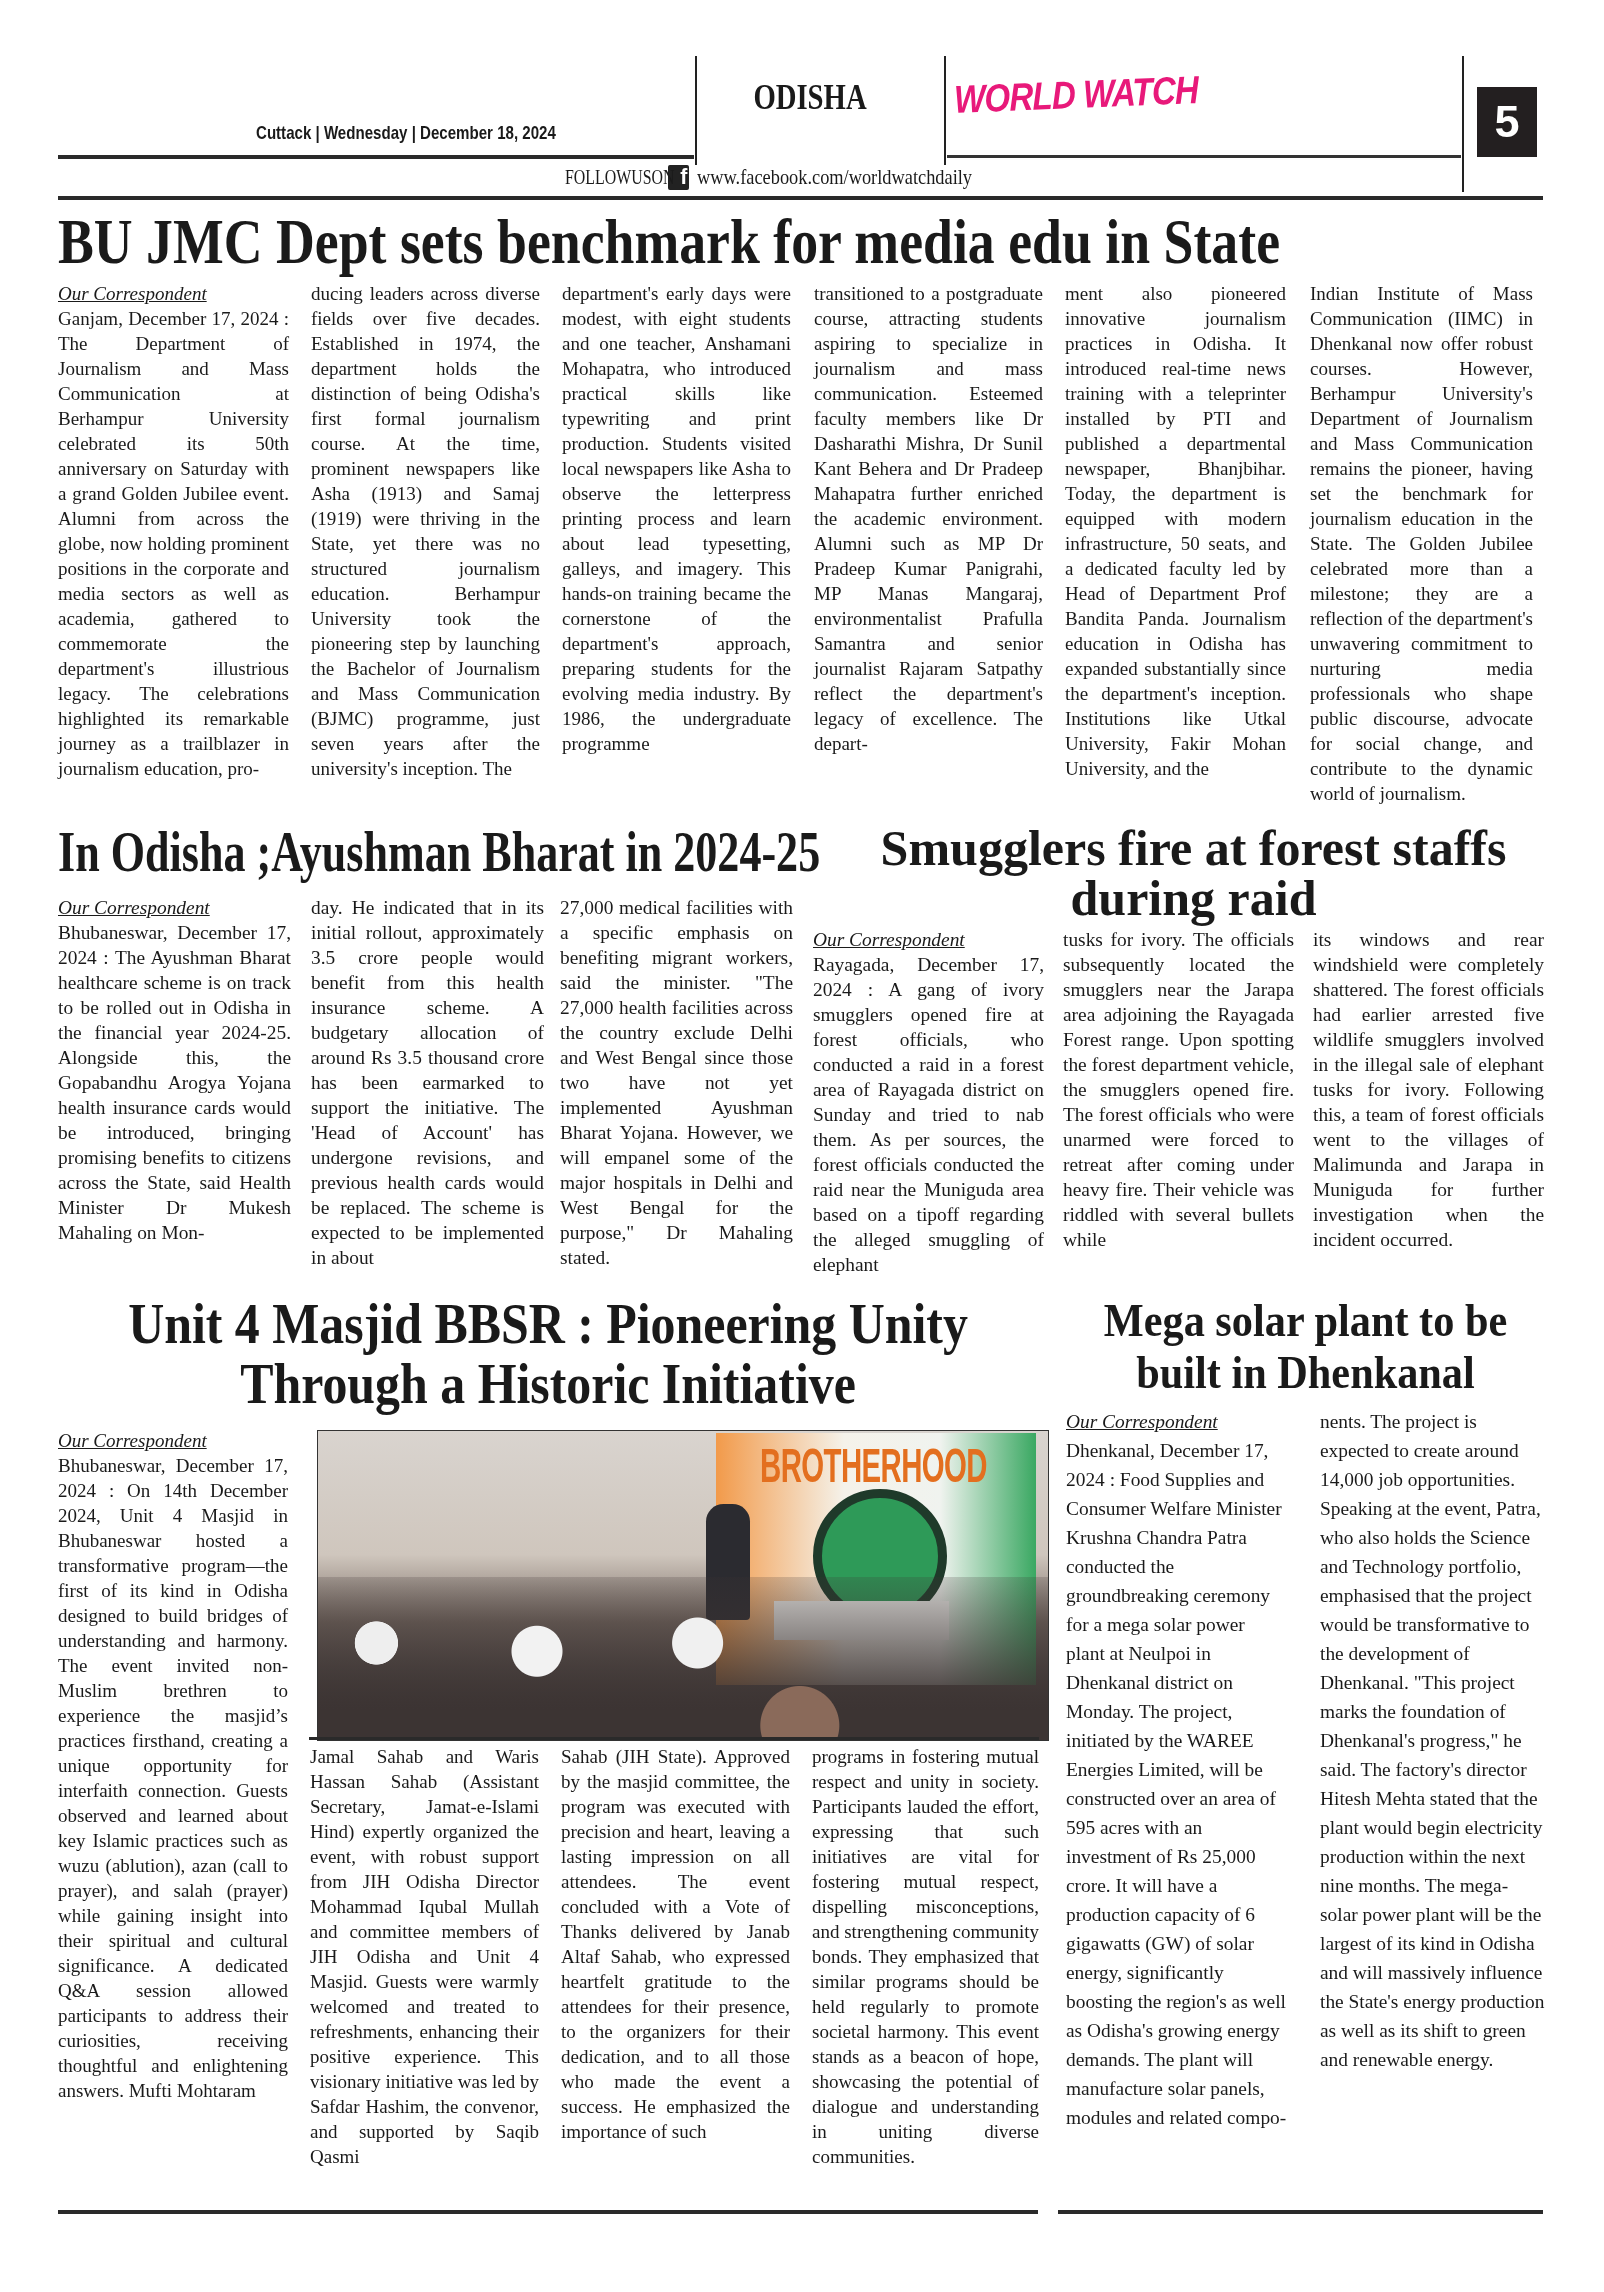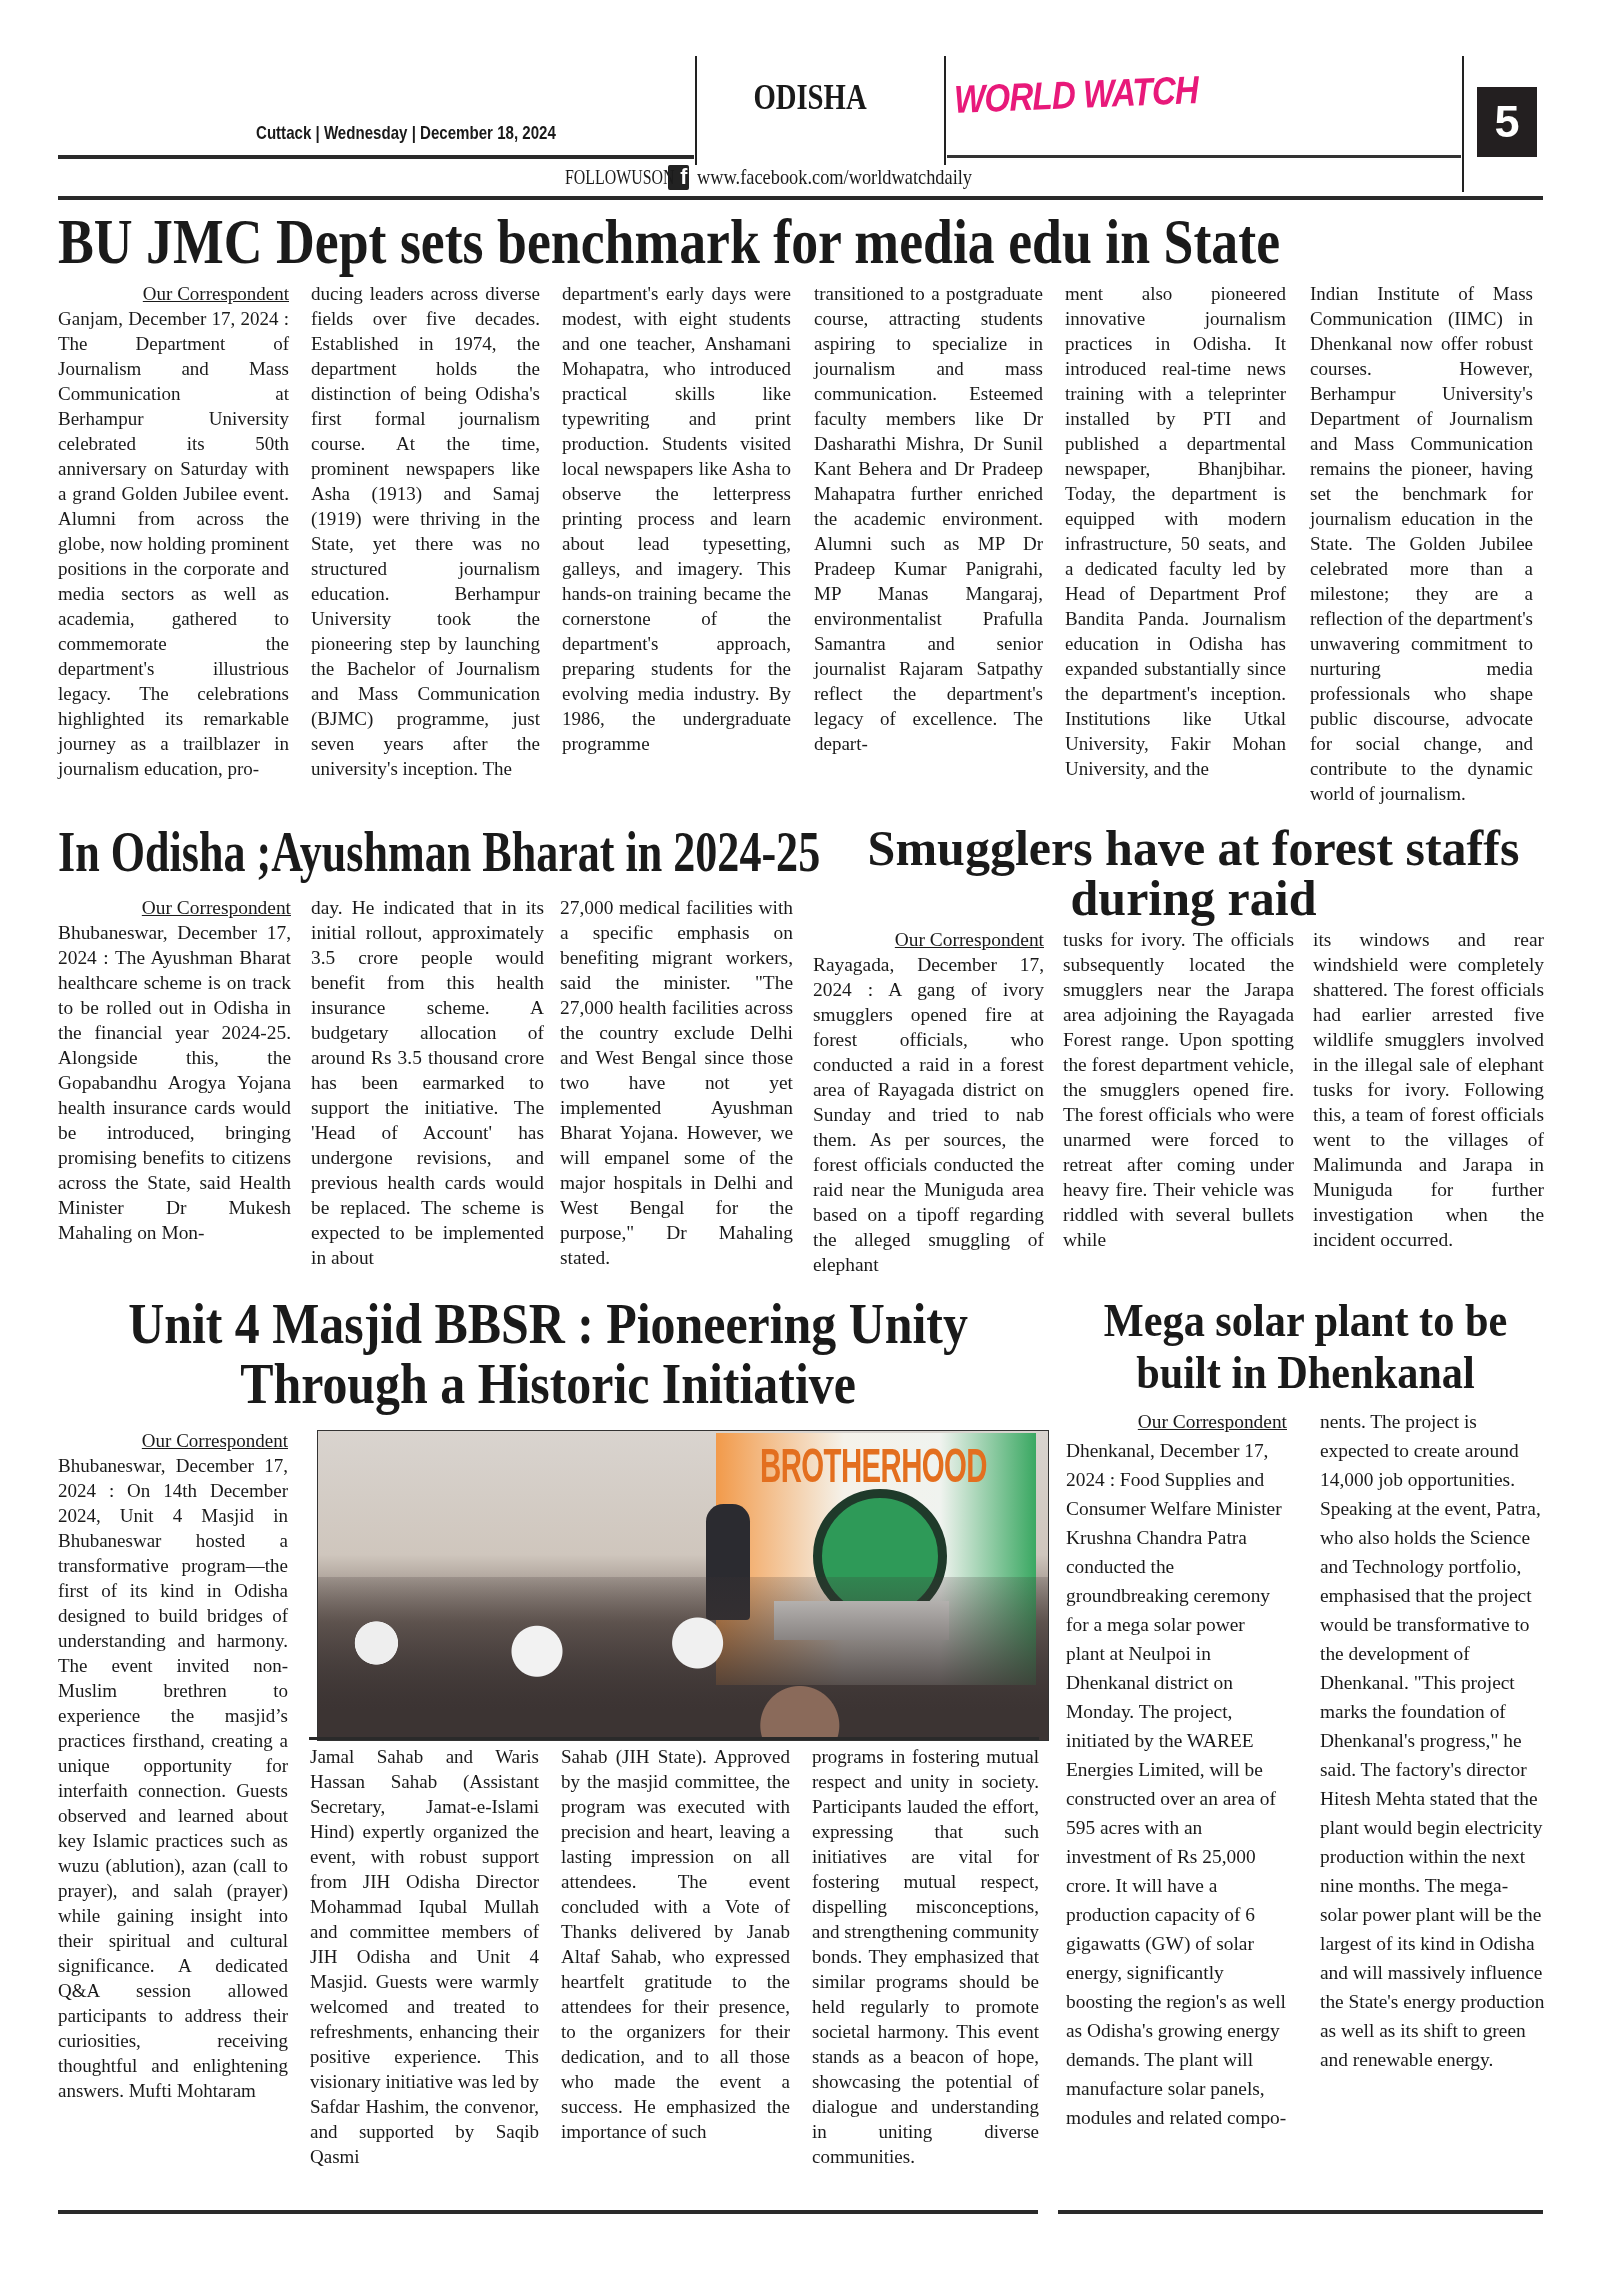--- a/index.html
+++ b/index.html
@@ -21,21 +21,21 @@
   
   .h-main { left:58px; top:206px; width:1494px; font-weight:bold; font-size:64px; white-space:nowrap; transform:scaleX(0.84); transform-origin:left; line-height:72px; }
   .h-cond { font-family:"Liberation Serif", serif; font-weight:bold; white-space:nowrap; transform-origin:left; }
   .h-ayush { left:58px; top:820px; font-size:58px; transform:scaleX(0.76); line-height:64px; }
   .h-smug { left:815px; top:823px; width:757px; text-align:center; font-size:50px; line-height:50px; font-weight:bold; }
   .h-masjid { left:58px; top:1294px; width:980px; text-align:center; font-size:58px; line-height:60px; font-weight:bold; transform:scaleX(0.86); transform-origin:center; }
   .h-solar { left:1058px; top:1294px; width:495px; text-align:center; font-size:47px; line-height:52px; font-weight:bold; transform:scaleX(0.9); transform-origin:center; }
   
   .col { position:absolute; font-size:19px; line-height:25px; text-align:justify; hyphens:manual; }
   .col.cond { font-size:19.4px; line-height:25px; }
-  .byline { text-decoration:underline; display:block; text-align:right; }
+  .byline { text-decoration:underline; display:block; text-align:left;font-style:italic; }
   .hr { position:absolute; height:3.9px; background:#2a2a2a; }
   .photo { left:317px; top:1430px; width:730px; height:309px; border:1px solid #333; overflow:hidden;
     background:
       linear-gradient(90deg, rgba(255,255,255,0) 0%, rgba(255,255,255,0) 100%),
       linear-gradient(180deg, #d9d4cf 0%, #cfc6bd 40%, #7b6e66 62%, #3f3a3a 100%); }
   .photo .banner { position:absolute; left:398px; top:1.9px; width:320px; height:252px; background:linear-gradient(90deg,#f29a4a 0%, #f5f2ea 40%, #f0f3ef 70%, #3aa862 100%); }
   .photo .banner-text { position:absolute; left:442px; top:5.8px; font-family:"Liberation Sans", sans-serif; font-weight:bold; font-size:49px; color:#e36f1f; transform:scaleX(0.6); transform-origin:left; letter-spacing:-1px; }
   .photo .fist { position:absolute; left:495px; top:58px; width:116px; height:116px; border-radius:50%; border:9.7px solid #1f3a2a; background:#2e9a58; }
   .photo .crowd { position:absolute; left:0; top:146px; width:100%; height:165px; background:
       radial-gradient(circle at 8% 40%, #eee 0 21.3px, transparent 22px),
@@ -81,21 +81,21 @@
 <div class="abs h-cond h-ayush">In Odisha ;Ayushman Bharat in 2024-25</div>
 <div>
   <div class="col cond" style="left:58px;top:895px;width:233px;">
     <span class="byline">Our Correspondent</span>
     <span>Bhubaneswar, December 17, 2024 : The Ayushman Bharat healthcare scheme is on track to be rolled out in Odisha in the financial year 2024-25. Alongside this, the Gopabandhu Arogya Yojana health insurance cards would be introduced, bringing promising benefits to citizens across the State, said Health Minister Dr Mukesh Mahaling on Mon-</span>
   </div>
   <div class="col cond" style="left:311px;top:895px;width:233px;">day. He indicated that in its initial rollout, approximately 3.5 crore people would benefit from this health insurance scheme. A budgetary allocation of around Rs 3.5 thousand crore has been earmarked to support the initiative. The 'Head of Account' has undergone revisions, and previous health cards would be replaced. The scheme is expected to be implemented in about</div>
   <div class="col cond" style="left:560px;top:895px;width:233px;">27,000 medical facilities with a specific emphasis on benefiting migrant workers, said the minister. "The 27,000 health facilities across the country exclude Delhi and West Bengal since those two have not yet implemented Ayushman Bharat Yojana. However, we will empanel some of the major hospitals in Delhi and West Bengal for the purpose," Dr Mahaling stated.</div>
 </div>
 
-<div class="abs h-smug">Smugglers have at forest staffs during raid</div>
+<div class="abs h-smug">Smugglers fire at forest staffs during raid</div>
 <div>
   <div class="col cond" style="left:813px;top:927px;width:231px;">
     <span class="byline">Our Correspondent</span>
     <span>Rayagada, December 17, 2024 :  A gang of ivory smugglers opened fire at forest officials, who conducted a raid in a forest area of Rayagada district on Sunday and tried to nab them. As per sources, the forest officials conducted the raid near the Muniguda area based on a tipoff regarding the alleged smuggling of elephant</span>
   </div>
   <div class="col cond" style="left:1063px;top:927px;width:231px;">tusks for ivory. The officials subsequently located the smugglers near the Jarapa area adjoining the Rayagada Forest range. Upon spotting the forest department vehicle, the smugglers opened fire. The forest officials who were unarmed were forced to retreat after coming under heavy fire. Their vehicle was riddled with several bullets while</div>
   <div class="col cond" style="left:1313px;top:927px;width:231px;">its windows and rear windshield were completely shattered. The forest officials had earlier arrested five wildlife smugglers involved in the illegal sale of elephant tusks for ivory. Following this, a team of forest officials went to the villages of Malimunda and Jarapa in Muniguda for further investigation when the incident occurred.</div>
 </div>
 
 <div class="abs h-masjid">Unit 4 Masjid BBSR : Pioneering Unity Through a Historic Initiative</div>

